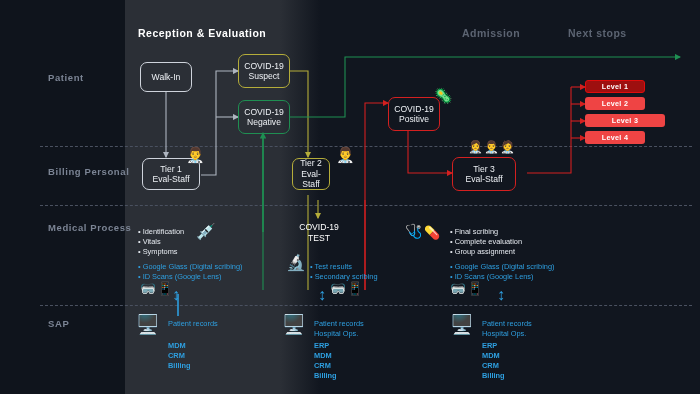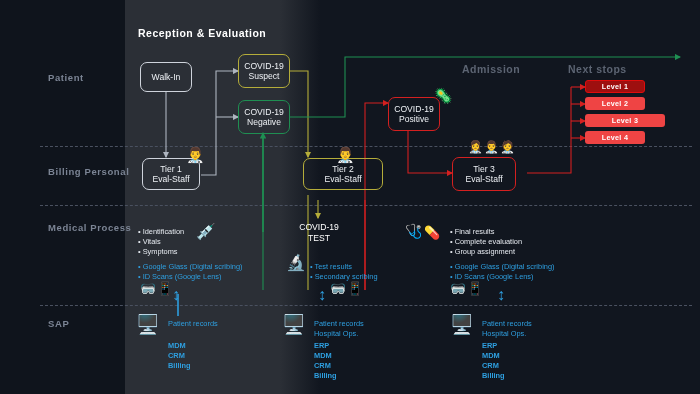--- a/index.html
+++ b/index.html
@@ -16,21 +16,21 @@
   
   .lane-sep{position:absolute;left:40px;right:8px;height:0;border-top:1px dashed #4a5160;}
 
   
   .lane-label{position:absolute;left:48px;color:#7b8494;font-size:9.5px;font-weight:bold;
               letter-spacing:.6px;line-height:12.5px;}
 
   
   .phase{position:absolute;font-size:10.5px;font-weight:bold;letter-spacing:.5px;}
   .phase.bright{color:#ffffff;}
-  .phase.dim{color:#5c6472;margin-top:36px;}
+  .phase.dim{color:#5c6472;}
 
   
   .node{position:absolute;box-sizing:border-box;border-radius:7px;border:1.4px solid #cfd4dc;
         color:#eef1f5;font-size:8.6px;line-height:10.5px;text-align:center;
         display:flex;align-items:center;justify-content:center;background:transparent;}
   .node span{display:block;white-space:pre-line;}
   .node.yellow{border-color:#b5ad3a;}
   .node.green{border-color:#1f8f52;}
   .node.red{border-color:#d42020;}
   .node.white{border-color:#cfd4dc;}
@@ -150,21 +150,21 @@
   <div class="node red" style="left:388px;top:97px;width:52px;height:34px">
     <span>COVID-19
 Positive</span>
     </div>
 
   <div class="node white" style="left:142px;top:158px;width:58px;height:32px">
     <span>Tier 1
 Eval-Staff</span>
     </div>
 
-  <div class="node yellow" style="left:303px;top:158px;width:80px;height:32px">
+  <div class="node yellow" style="left:292px;top:158px;width:38px;height:32px">
     <span>Tier 2
 Eval-Staff</span>
     </div>
 
   <div class="node red" style="left:452px;top:157px;width:64px;height:34px">
     <span>Tier 3
 Eval-Staff</span>
     </div>
 
   <div class="pill dark" style="left:585px;top:80px;width:60px;height:13px">
@@ -215,21 +215,21 @@
 
   <div class="txt white" style="left:138px;top:227px">• Identification
 • Vitals
 • Symptoms</div>
   <div class="txt blue" style="left:138px;top:262px">• Google Glass (Digital scribing)
 • ID Scans (Google Lens)</div>
 
   <div class="txt blue" style="left:310px;top:262px">• Test results
 • Secondary scribing</div>
 
-  <div class="txt white" style="left:450px;top:227px">• Final results
+  <div class="txt white" style="left:450px;top:227px">• Final scribing
 • Complete evaluation
 • Group assignment</div>
   <div class="txt blue" style="left:450px;top:262px">• Google Glass (Digital scribing)
 • ID Scans (Google Lens)</div>
 
   <div class="txt blue" style="left:168px;top:319px">Patient records</div>
   <div class="txt blueb" style="left:168px;top:341px">MDM
 CRM
 Billing</div>
 

